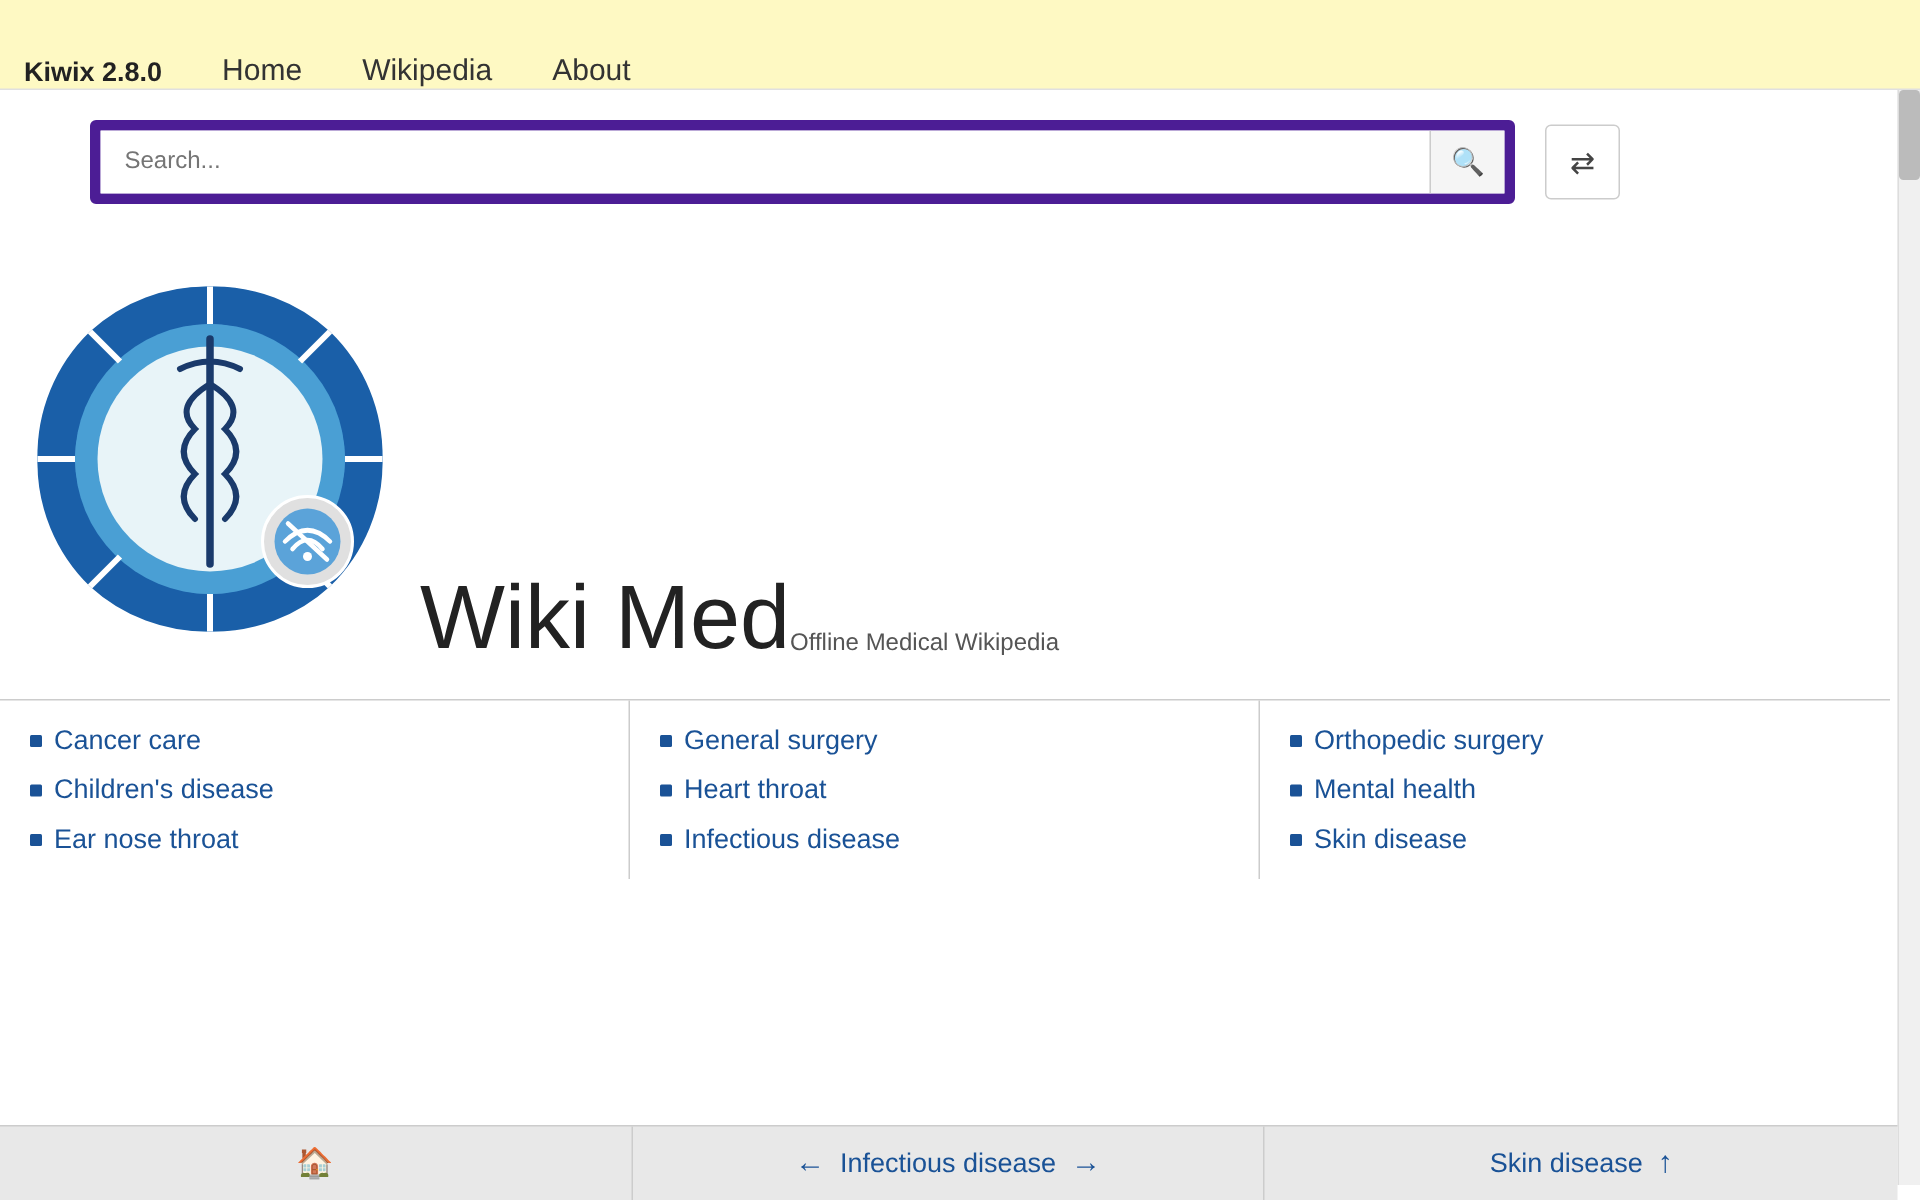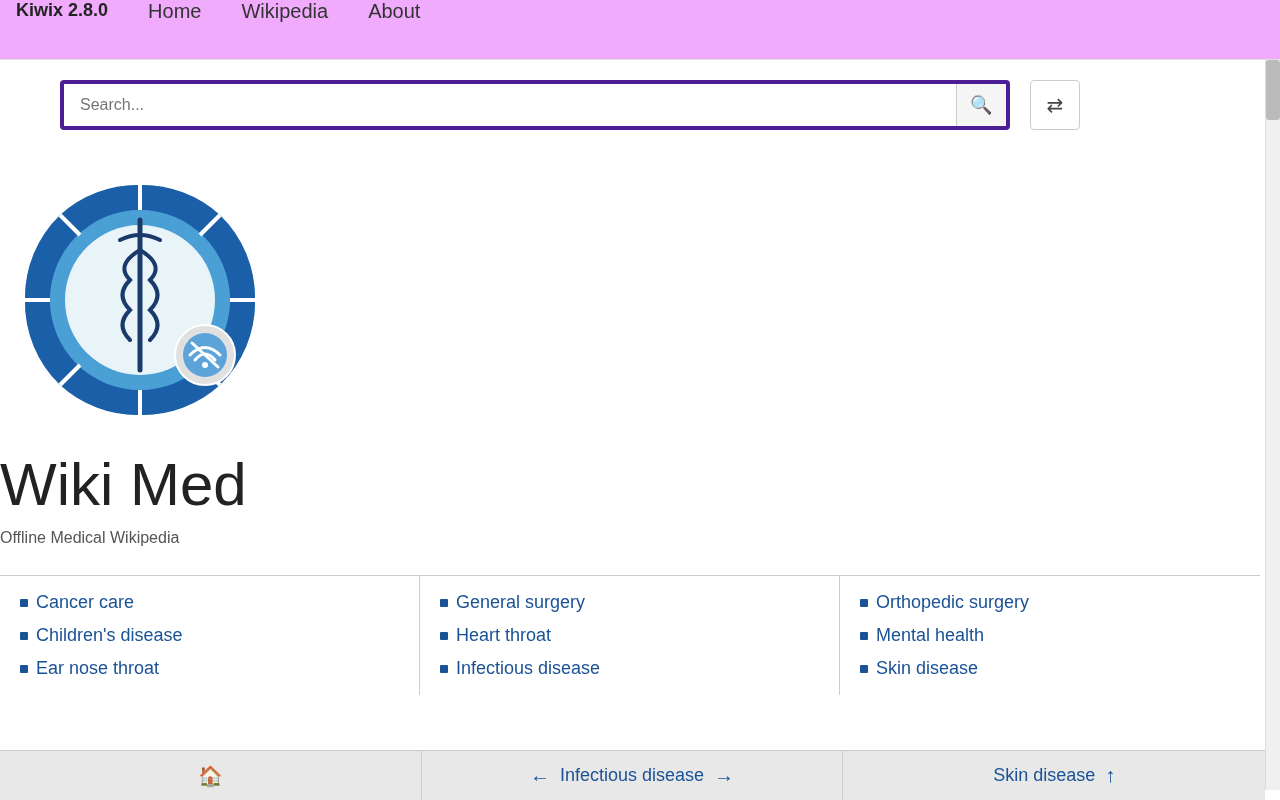--- a/index.html
+++ b/index.html
@@ -1,24 +1,24 @@
 <!DOCTYPE html>
 <html><head>
   <meta charset="utf-8">
   <style>
     * { margin: 0; padding: 0; box-sizing: border-box; }
     body { font-family: Arial, sans-serif; background: #fff; width: 1280px; height: 800px; overflow: hidden; position: relative; }
 
     
     #navbar {
       display: flex;
-      align-items: flex-start;
+      align-items: flex-end;
       padding: 0 16px;
       height: 60px;
-      background: #f0abfc;
+      background: #fef9c3;
       border-bottom: 1px solid #e0e0e0;
     }
     #navbar .brand {
       font-size: 18px;
       font-weight: bold;
       color: #222;
       margin-right: 40px;
     }
     #navbar .nav-links {
       display: flex;
@@ -62,21 +62,21 @@
     #search-container {
       padding: 20px 60px;
       display: flex;
       align-items: center;
       gap: 10px;
     }
     #search-box {
       display: flex;
       flex: 1;
       max-width: 950px;
-      border: 4px solid #4c1d95;
+      border: 7px solid #4c1d95;
       border-radius: 4px;
       overflow: hidden;
     }
     #search-input {
       flex: 1;
       padding: 12px 16px;
       font-size: 16px;
       border: none;
       outline: none;
       color: #999;
@@ -104,22 +104,21 @@
       align-items: center;
       justify-content: center;
       font-size: 20px;
       color: #444;
       margin-left: 10px;
     }
 
     
     #logo-area {
       display: flex;
-      flex-direction: column;
-      align-items: flex-start;
+      align-items: flex-end;
       padding: 10px 0 20px;
     }
     #logo-svg-container {
       width: 280px;
       height: 280px;
     }
 
     #site-title {
       font-size: 60px;
       font-weight: 400;

